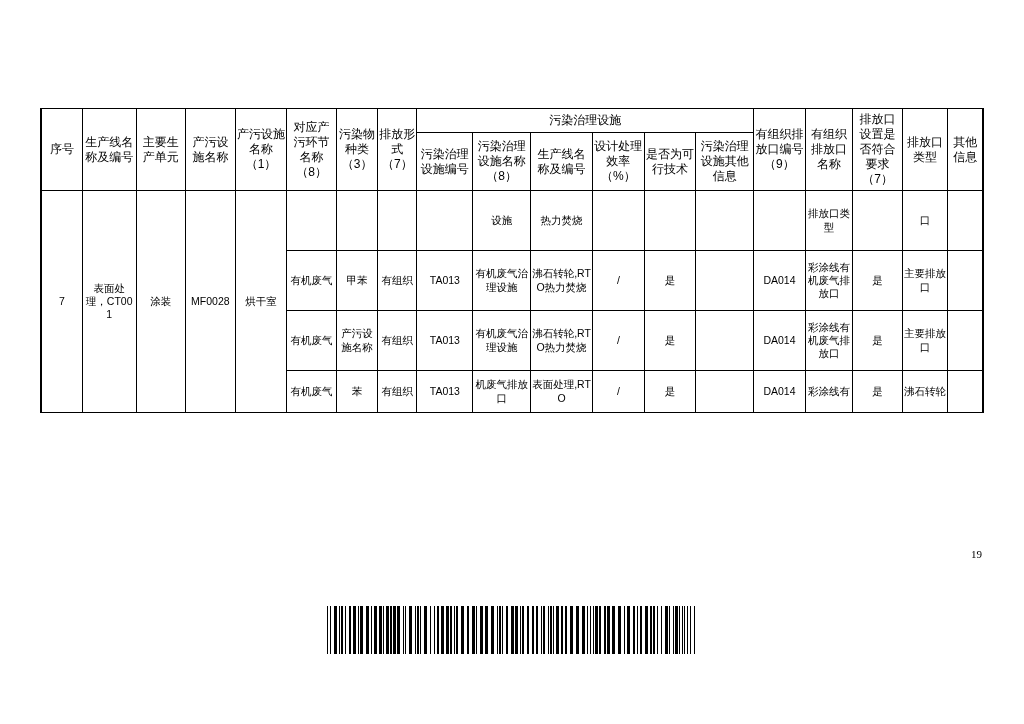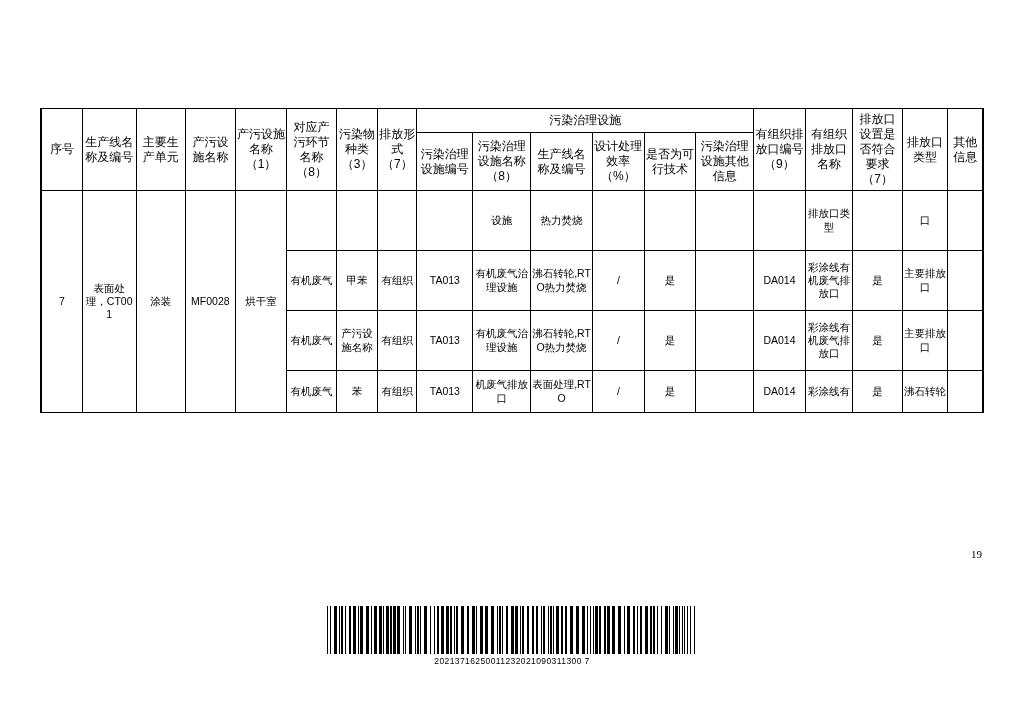--- a/index.html
+++ b/index.html
@@ -210,16 +210,15 @@
         <td>沸石转轮</td>
         <td class="edge-right"></td>
       </tr>
     </tbody>
   </table>
 
   <div class="page-number">19</div>
 
   <div class="barcode-wrap">
     <div class="barcode" id="barcode"><i style="width:1px"></i><i class="sp" style="width:2px"></i><i style="width:1px"></i><i class="sp" style="width:3px"></i><i style="width:3px"></i><i class="sp" style="width:2px"></i><i style="width:1px"></i><i class="sp" style="width:1px"></i><i style="width:2px"></i><i class="sp" style="width:2px"></i><i style="width:1px"></i><i class="sp" style="width:3px"></i><i style="width:2px"></i><i class="sp" style="width:2px"></i><i style="width:3px"></i><i class="sp" style="width:2px"></i><i style="width:1px"></i><i class="sp" style="width:1px"></i><i style="width:3px"></i><i class="sp" style="width:3px"></i><i style="width:3px"></i><i class="sp" style="width:2px"></i><i style="width:1px"></i><i class="sp" style="width:2px"></i><i style="width:3px"></i><i class="sp" style="width:2px"></i><i style="width:3px"></i><i class="sp" style="width:1px"></i><i style="width:1px"></i><i class="sp" style="width:2px"></i><i style="width:3px"></i><i class="sp" style="width:1px"></i><i style="width:2px"></i><i class="sp" style="width:1px"></i><i style="width:3px"></i><i class="sp" style="width:1px"></i><i style="width:3px"></i><i class="sp" style="width:3px"></i><i style="width:1px"></i><i class="sp" style="width:1px"></i><i style="width:1px"></i><i class="sp" style="width:3px"></i><i style="width:3px"></i><i class="sp" style="width:3px"></i><i style="width:1px"></i><i class="sp" style="width:1px"></i><i style="width:2px"></i><i class="sp" style="width:1px"></i><i style="width:1px"></i><i class="sp" style="width:3px"></i><i style="width:3px"></i><i class="sp" style="width:3px"></i><i style="width:1px"></i><i class="sp" style="width:3px"></i><i style="width:1px"></i><i class="sp" style="width:2px"></i><i style="width:2px"></i><i class="sp" style="width:2px"></i><i style="width:3px"></i><i class="sp" style="width:2px"></i><i style="width:3px"></i><i class="sp" style="width:1px"></i><i style="width:2px"></i><i class="sp" style="width:2px"></i><i style="width:1px"></i><i class="sp" style="width:1px"></i><i style="width:2px"></i><i class="sp" style="width:3px"></i><i style="width:3px"></i><i class="sp" style="width:3px"></i><i style="width:2px"></i><i class="sp" style="width:3px"></i><i style="width:3px"></i><i class="sp" style="width:1px"></i><i style="width:1px"></i><i class="sp" style="width:3px"></i><i style="width:3px"></i><i class="sp" style="width:2px"></i><i style="width:3px"></i><i class="sp" style="width:3px"></i><i style="width:3px"></i><i class="sp" style="width:3px"></i><i style="width:1px"></i><i class="sp" style="width:1px"></i><i style="width:2px"></i><i class="sp" style="width:1px"></i><i style="width:1px"></i><i class="sp" style="width:3px"></i><i style="width:2px"></i><i class="sp" style="width:3px"></i><i style="width:3px"></i><i class="sp" style="width:1px"></i><i style="width:3px"></i><i class="sp" style="width:2px"></i><i style="width:1px"></i><i class="sp" style="width:1px"></i><i style="width:2px"></i><i class="sp" style="width:3px"></i><i style="width:2px"></i><i class="sp" style="width:3px"></i><i style="width:2px"></i><i class="sp" style="width:2px"></i><i style="width:2px"></i><i class="sp" style="width:3px"></i><i style="width:1px"></i><i class="sp" style="width:1px"></i><i style="width:2px"></i><i class="sp" style="width:3px"></i><i style="width:1px"></i><i class="sp" style="width:1px"></i><i style="width:2px"></i><i class="sp" style="width:1px"></i><i style="width:1px"></i><i class="sp" style="width:2px"></i><i style="width:3px"></i><i class="sp" style="width:2px"></i><i style="width:2px"></i><i class="sp" style="width:2px"></i><i style="width:2px"></i><i class="sp" style="width:3px"></i><i style="width:3px"></i><i class="sp" style="width:3px"></i><i style="width:3px"></i><i class="sp" style="width:3px"></i><i style="width:3px"></i><i class="sp" style="width:2px"></i><i style="width:1px"></i><i class="sp" style="width:2px"></i><i style="width:1px"></i><i class="sp" style="width:2px"></i><i style="width:1px"></i><i class="sp" style="width:1px"></i><i style="width:3px"></i><i class="sp" style="width:1px"></i><i style="width:2px"></i><i class="sp" style="width:3px"></i><i style="width:2px"></i><i class="sp" style="width:1px"></i><i style="width:3px"></i><i class="sp" style="width:2px"></i><i style="width:3px"></i><i class="sp" style="width:3px"></i><i style="width:3px"></i><i class="sp" style="width:3px"></i><i style="width:1px"></i><i class="sp" style="width:2px"></i><i style="width:3px"></i><i class="sp" style="width:3px"></i><i style="width:2px"></i><i class="sp" style="width:2px"></i><i style="width:1px"></i><i class="sp" style="width:2px"></i><i style="width:2px"></i><i class="sp" style="width:3px"></i><i style="width:3px"></i><i class="sp" style="width:2px"></i><i style="width:2px"></i><i class="sp" style="width:1px"></i><i style="width:2px"></i><i class="sp" style="width:2px"></i><i style="width:1px"></i><i class="sp" style="width:3px"></i><i style="width:1px"></i><i class="sp" style="width:3px"></i><i style="width:3px"></i><i class="sp" style="width:1px"></i><i style="width:1px"></i><i class="sp" style="width:3px"></i><i style="width:1px"></i><i class="sp" style="width:1px"></i><i style="width:3px"></i><i class="sp" style="width:1px"></i><i style="width:1px"></i><i class="sp" style="width:2px"></i><i style="width:1px"></i><i class="sp" style="width:1px"></i><i style="width:1px"></i><i class="sp" style="width:2px"></i><i style="width:1px"></i><i class="sp" style="width:2px"></i><i style="width:1px"></i><i class="sp" style="width:3px"></i><i style="width:1px"></i><i class="sp" style="width:3px"></i></div>
-    <span class="barcode-text">20213716250011232021090311300 7</span>
   </div>
 
 </div>
 
 </body></html>

